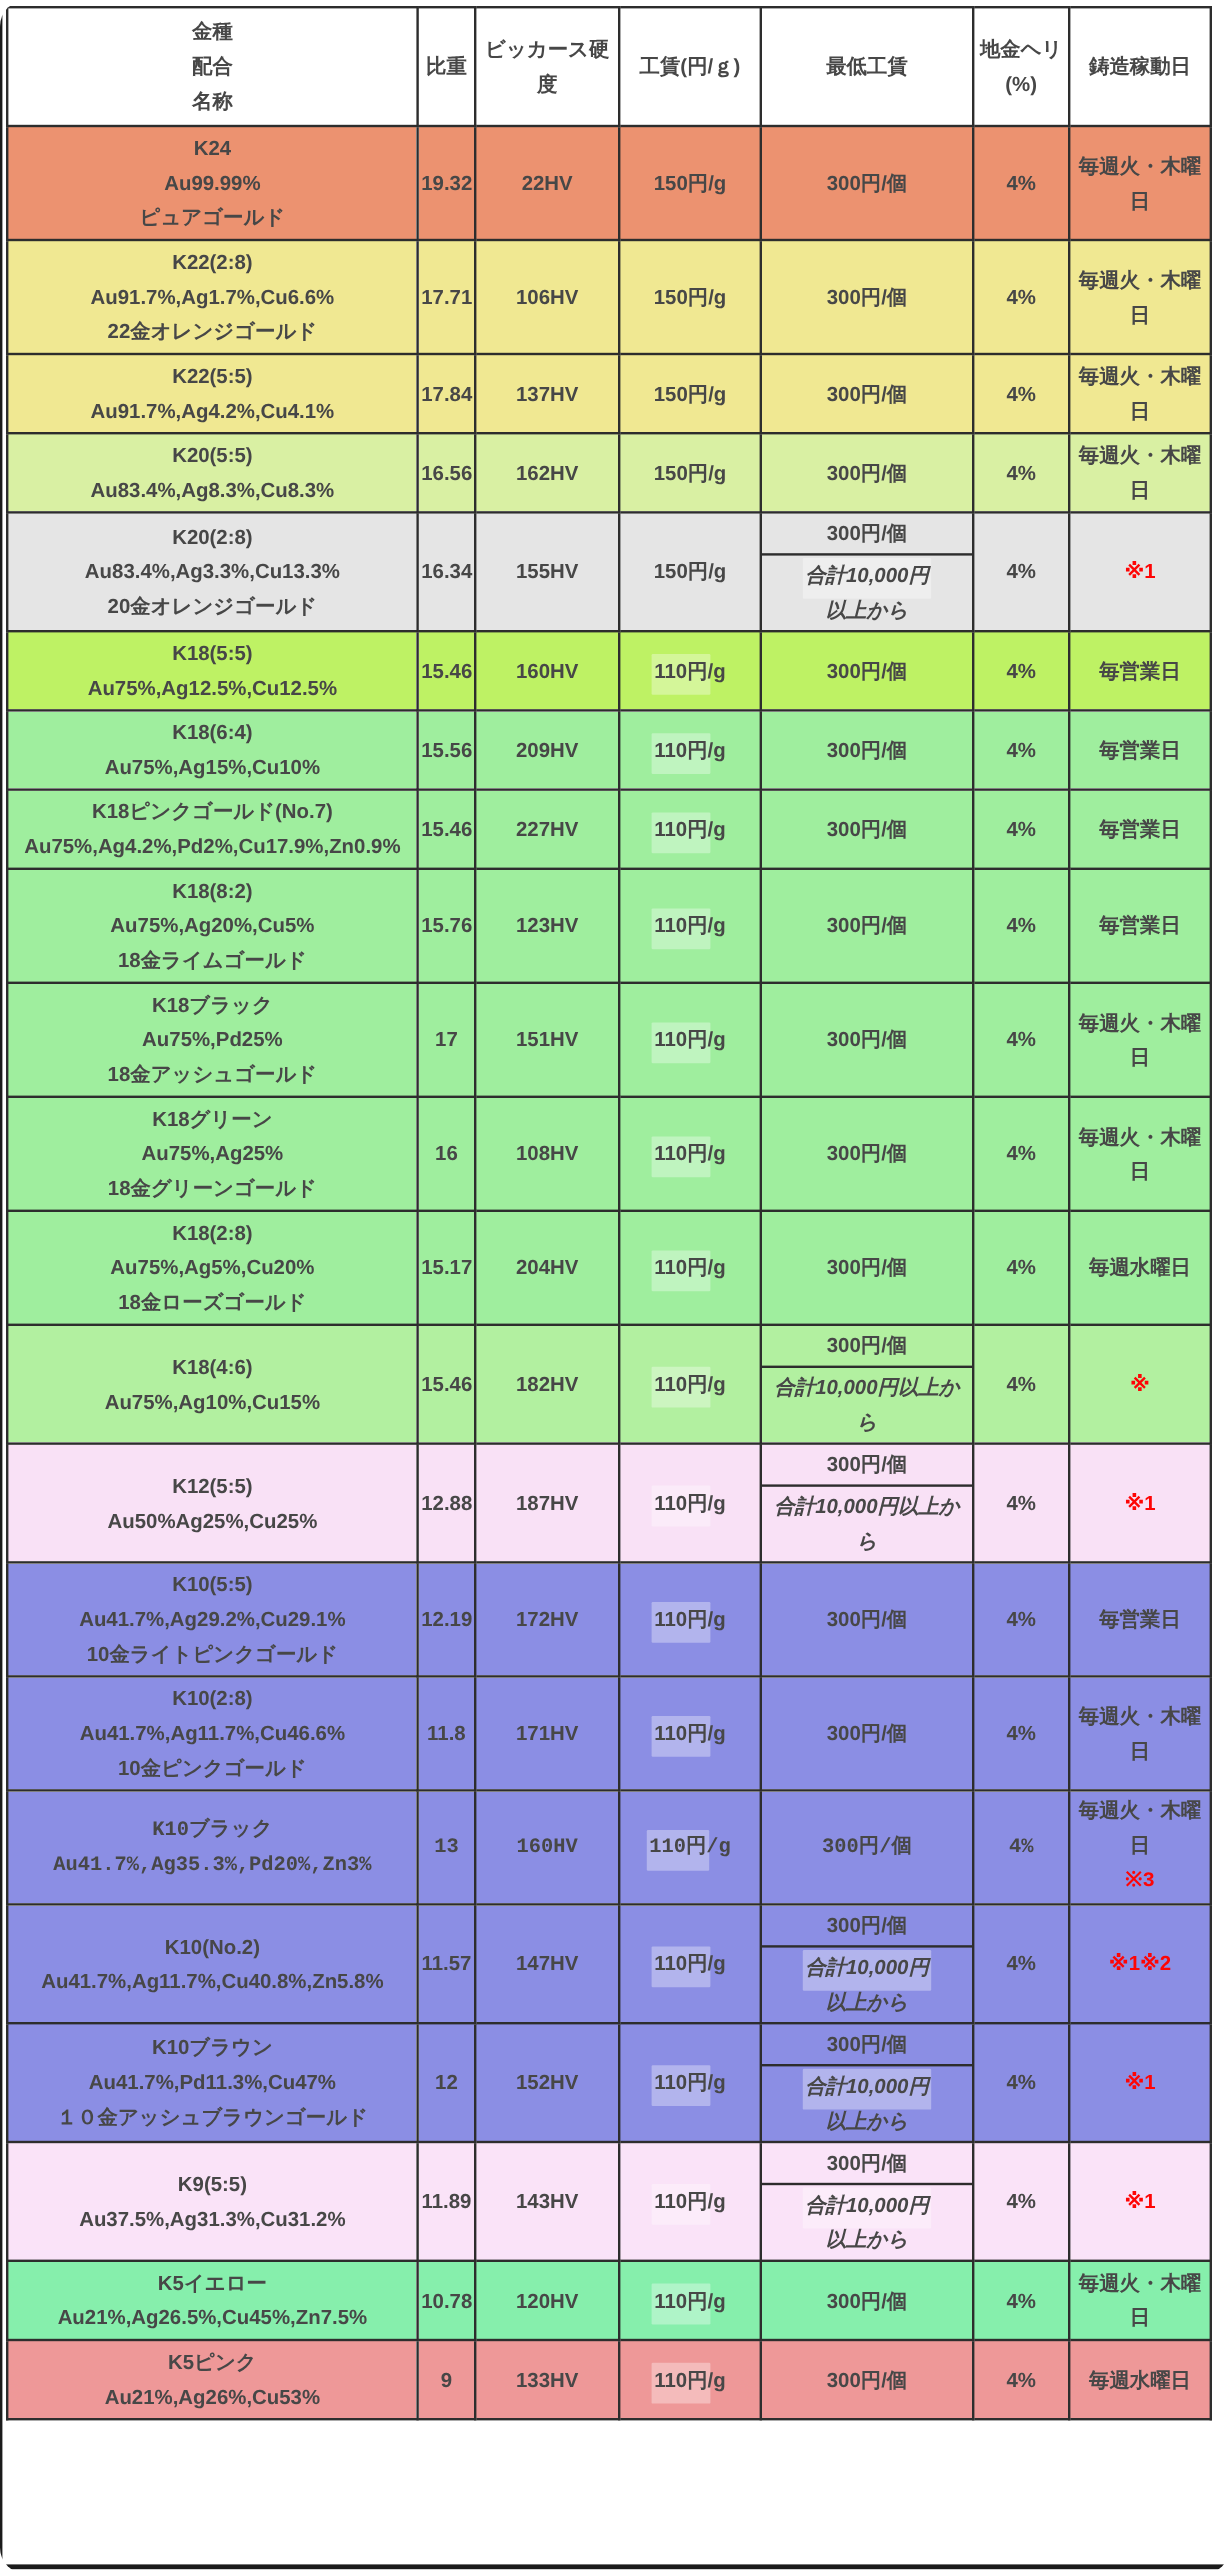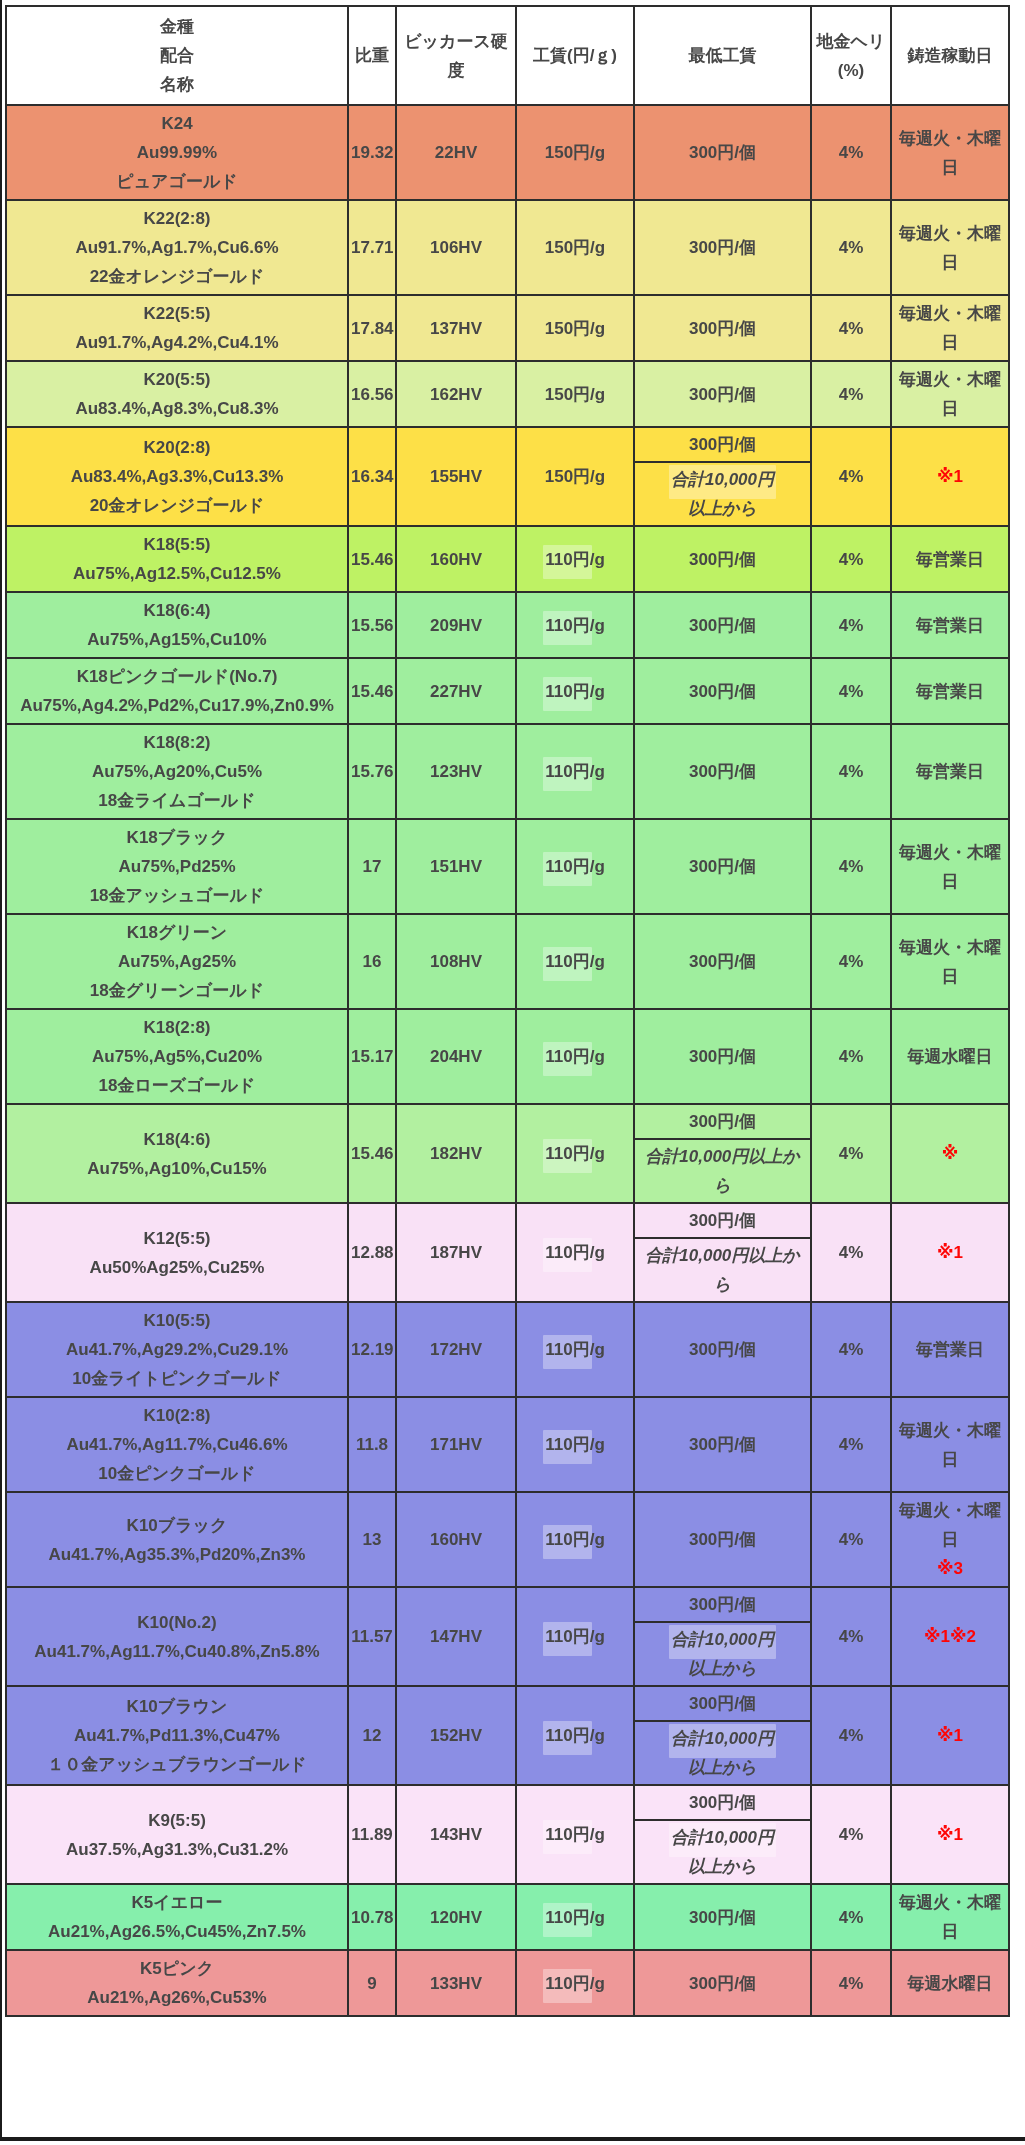--- a/index.html
+++ b/index.html
@@ -1,18 +1,19 @@
 <!DOCTYPE html>
 <html><head>
 <meta charset="utf-8">
 <style>
   html,body{margin:0;padding:0;background:#ffffff;}
   .page{
     position:relative;width:1025px;height:2145px;background:#ffffff;overflow:hidden;
     font-family:"Liberation Sans","DejaVu Sans",sans-serif;
+    border-radius:22px;
   }
   .edge-left{position:absolute;left:0;top:0;width:2px;height:2141px;background:#1b1b1b;}
   .edge-bottom{position:absolute;left:0;top:2137px;width:1025px;height:4px;background:#1b1b1b;}
   table.alloy{
     border-collapse:collapse;table-layout:fixed;width:1003px;margin:5px 0 0 5px;
   }
   .alloy col.c1{width:342px}.alloy col.c2{width:48px}.alloy col.c3{width:120px}
   .alloy col.c4{width:118px}.alloy col.c5{width:177px}.alloy col.c6{width:80px}
   .alloy col.c7{width:118px}
   .alloy th,.alloy td{
@@ -114,21 +115,21 @@
           </td>
           <td>16.56</td>
           <td>162HV</td>
           <td>150円/g</td>
           <td>300円/個</td>
           <td>4%</td>
           <td>
             <div>毎週火・木曜日</div>
           </td>
         </tr>
-        <tr style="background: #fde047; margin-top: 12px;">
+        <tr style="background: #e5e5e5; margin-top: 12px;">
           <td>
             <div>K20(2:8)</div>
             <div>Au83.4%,Ag3.3%,Cu13.3%</div>
             <div>20金オレンジゴールド</div>
           </td>
           <td>16.34</td>
           <td>155HV</td>
           <td>150円/g</td>
           <td class="split">
             <div class="mw-top">300円/個</div>
@@ -305,21 +306,21 @@
           </td>
           <td>11.8</td>
           <td>171HV</td>
           <td><span class="hl">110円</span>/g</td>
           <td>300円/個</td>
           <td>4%</td>
           <td>
             <div>毎週火・木曜日</div>
           </td>
         </tr>
-        <tr style="background: rgb(139, 142, 228);">
+        <tr style="background: rgb(139, 142, 228); font-family: Liberation Mono, monospace;">
           <td>
             <div>K10ブラック</div>
             <div>Au41.7%,Ag35.3%,Pd20%,Zn3%</div>
           </td>
           <td>13</td>
           <td>160HV</td>
           <td><span class="hl">110円</span>/g</td>
           <td>300円/個</td>
           <td>4%</td>
           <td>

